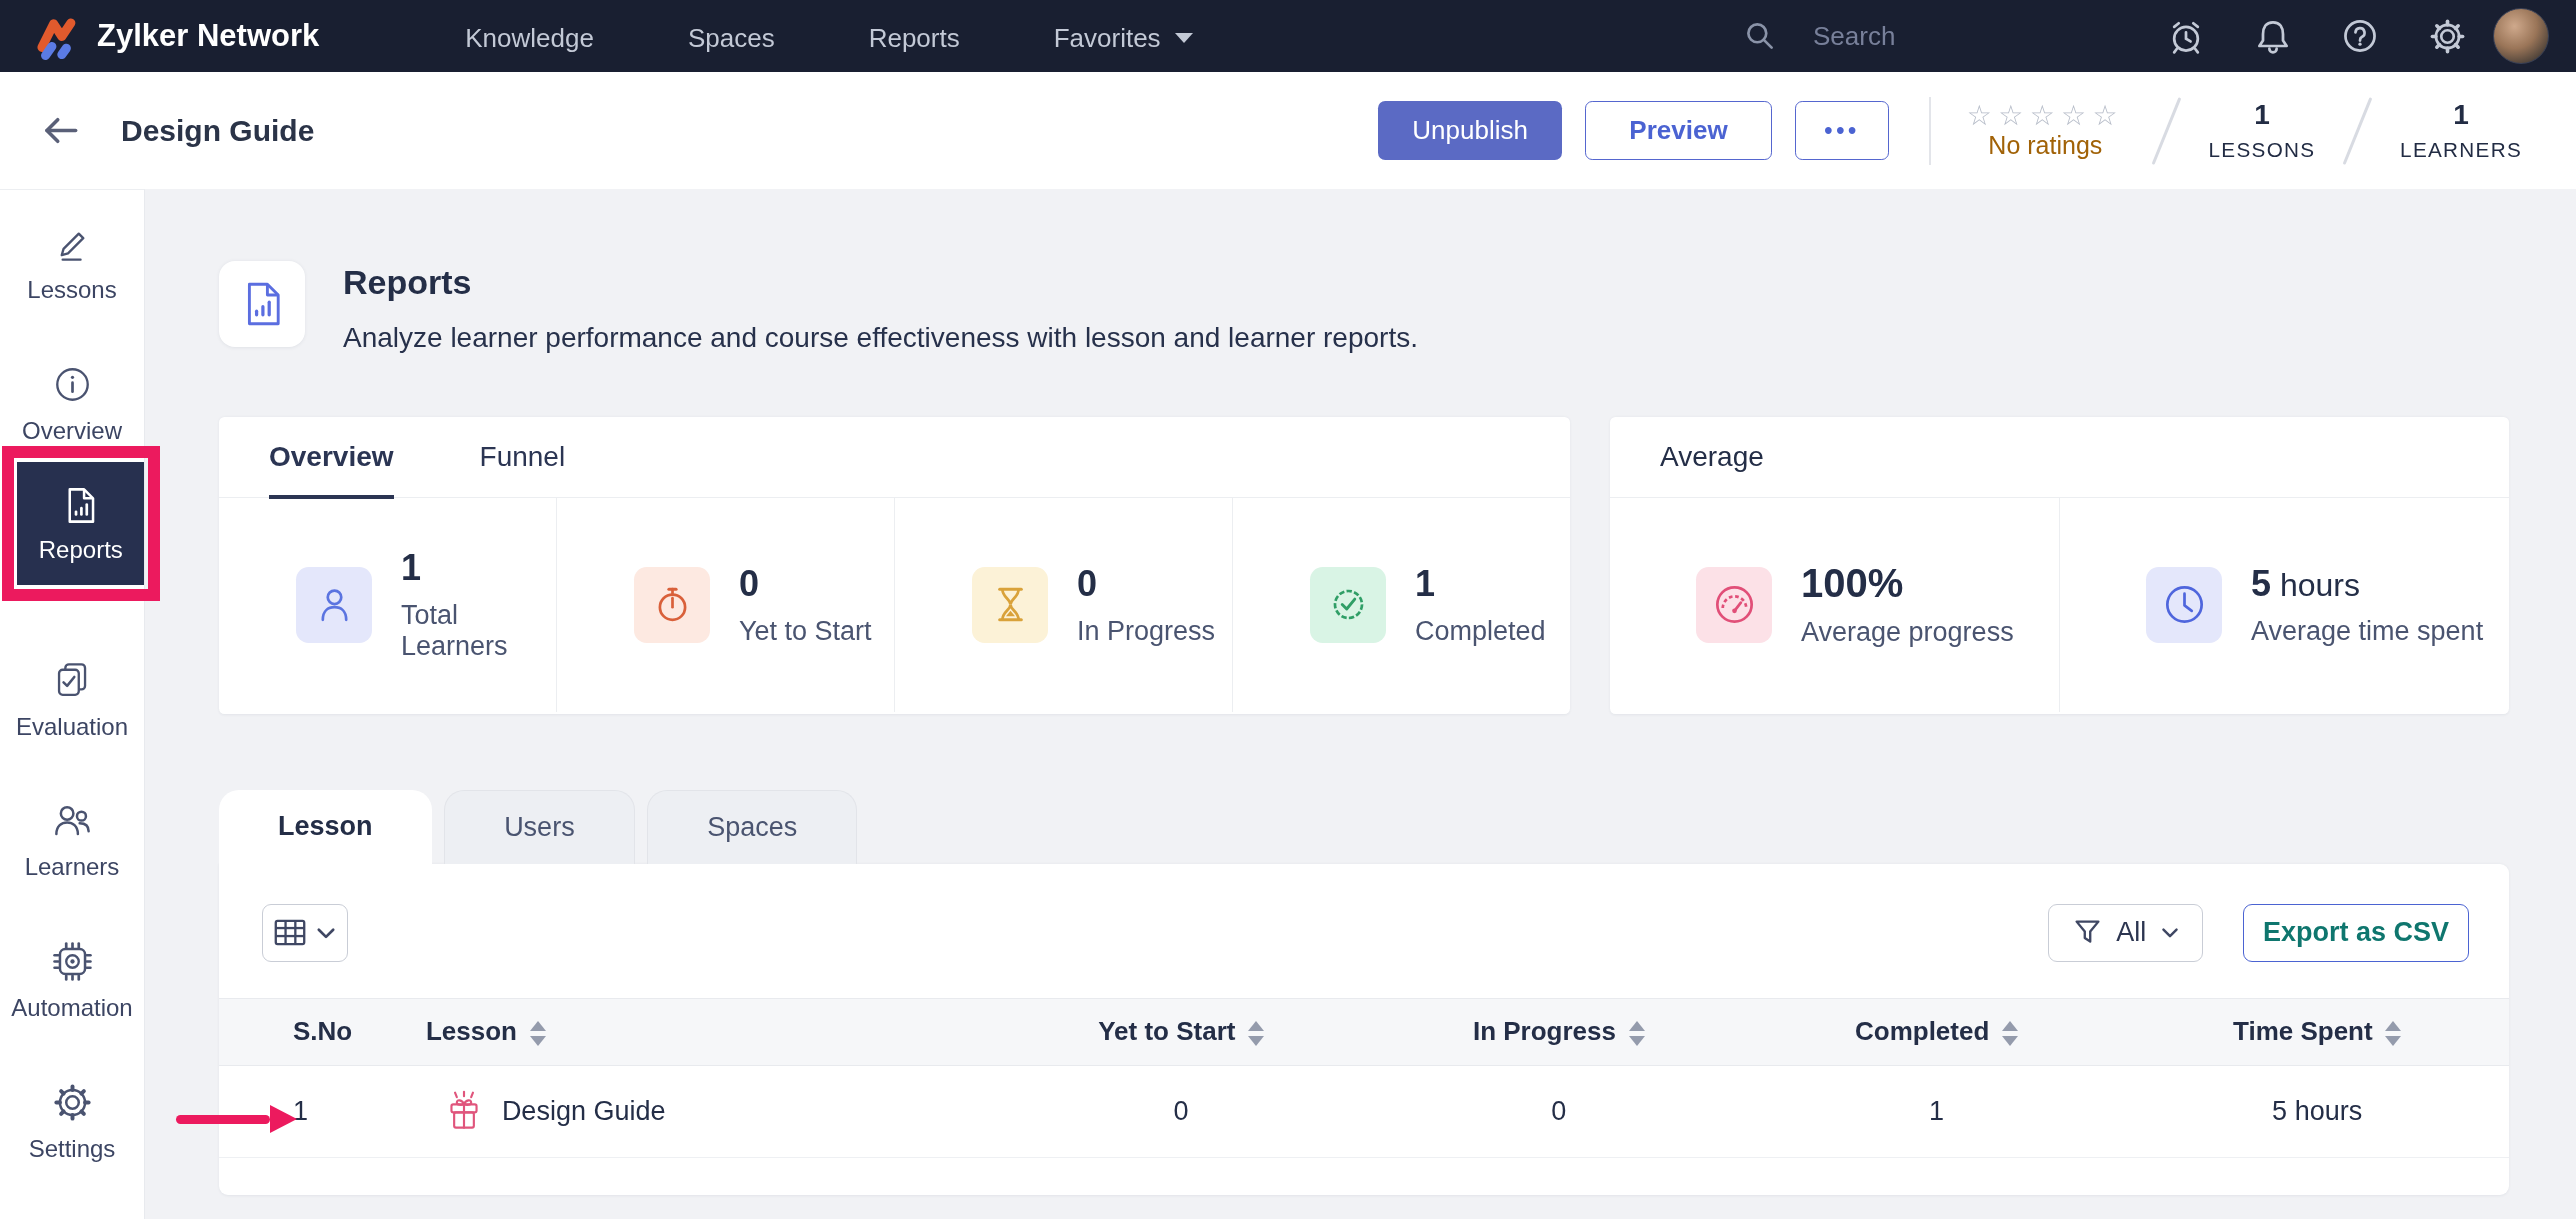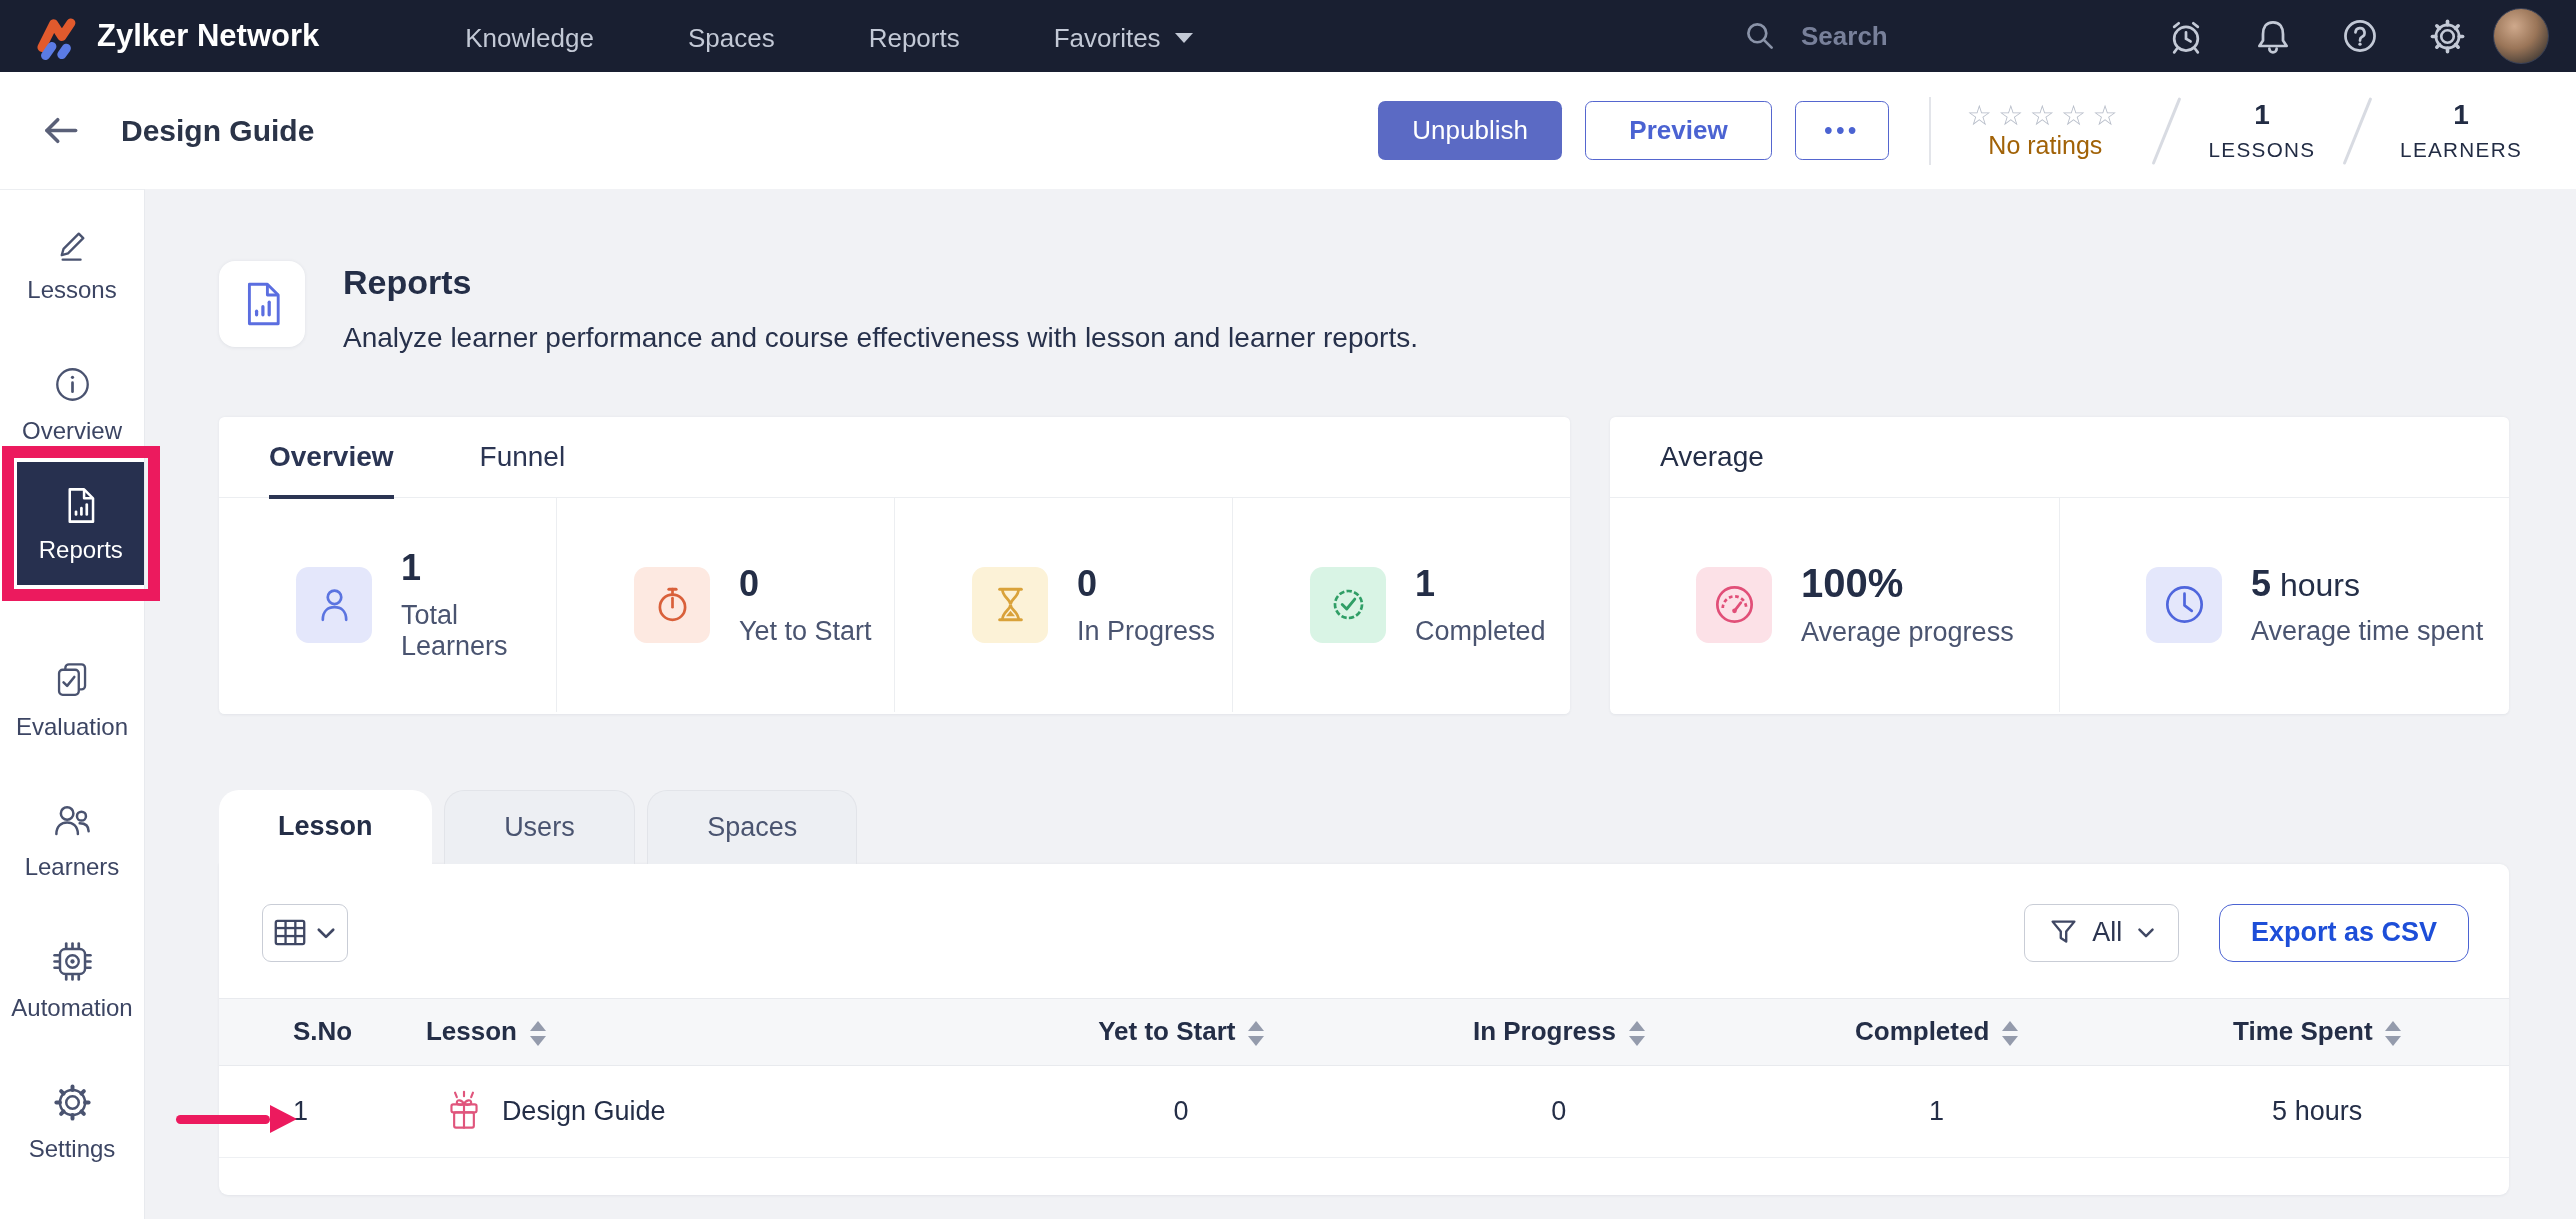--- a/index.html
+++ b/index.html
@@ -6,21 +6,21 @@
   html,body { width:2576px; height:1220px; font-family:"Liberation Sans", sans-serif; background:#f1f2f5; overflow:hidden; position:relative; }
 
   
   .topnav { height:72px; background:#191f31; display:flex; align-items:center; padding:0 27px 0 32px; }
   .brand { display:flex; align-items:center; gap:18px; color:#ffffff; font-size:31px; font-weight:bold; }
   .nav-items { display:flex; margin-left:99px; height:68px; }
   .nav-item { padding:0 47px; font-size:26px; color:#c3c9d6; height:72px; display:flex; align-items:center; position:relative; cursor:pointer; }
   .nav-item.active { color:#7b8ff0; }
   .nav-item.active::after { content:""; position:absolute; left:31px; right:31px; bottom:0; height:5.4px; background:#5a6fe8; border-radius:3.6px 3.6px 0 0; }
   .caret-down { width:0; height:0; border-left:9px solid transparent; border-right:9px solid transparent; border-top:10.8px solid #c3c9d6; margin-left:14.4px; }
-  .search-box { margin-left:auto; display:flex; align-items:center; gap:24px; width:423px; color:#78809a; font-size:26px;font-weight:bold; }
+  .search-box { margin-left:auto; display:flex; align-items:center; gap:36px; width:423px; color:#78809a; font-size:26px; }
   .top-icons { display:flex; align-items:center; gap:47px; margin-right:25px; }
   .avatar { width:56px; height:56px; border-radius:50%; background:radial-gradient(circle at 38% 32%, #cfa98c 0%, #9a7558 45%, #4a4038 80%, #2e2a28 100%); border:1.8px solid #3a4156; }
 
   
   .subheader { height:117px; background:#ffffff; display:flex; align-items:center; padding:0 54px 0 36px; }
   .doc-title { margin-left:38px; font-size:30px; font-weight:bold; color:#2b3448; }
   .actions { margin-left:auto; display:flex; align-items:center; gap:23.4px; }
   .btn { height:59px; border-radius:7.2px; font-size:26px; display:flex; align-items:center; justify-content:center; cursor:pointer; font-family:inherit; }
   .btn-primary { background:#5b6ac4; color:#ffffff; border:none; padding:0 34px; }
   .btn-outline { background:#ffffff; border:1.8px solid #5566cf; color:#4b63d2; padding:0 43px; font-weight:600; }
@@ -72,21 +72,21 @@
   .table-tabs { display:flex; align-items:flex-end; height:74px; }
   .ttab { height:74px; padding:0 59px; display:flex; align-items:center; font-size:27px; border-radius:20px 20px 0 0; margin-right:12.6px; cursor:pointer; }
   .ttab.active { background:#ffffff; color:#242e47; font-weight:600; }
   .ttab.inactive { background:#edeff3; border:1.8px solid #e2e4e9; border-bottom:none; color:#4a5470; }
 
   .table-card { background:#ffffff; border-radius:0 9px 9px 9px; box-shadow:0 0.9px 2.7px rgba(40,50,80,.07); padding-top:40px; min-height:331px; }
   .controls { display:flex; align-items:flex-end; padding:0 40px 36px 43px; }
   .col-btn { width:86px; height:58px; border:1.8px solid #c9cdd6; border-radius:9px; display:flex; align-items:center; justify-content:center; gap:10.8px; background:#fff; cursor:pointer; }
   .ctrl-spacer { flex:1; }
   .filter-btn { height:58px; border:1.8px solid #c9cdd6; border-radius:9px; display:flex; align-items:center; gap:14.4px; padding:0 23.4px; font-size:27px; color:#2c3550; background:#fff; margin-right:40px; cursor:pointer; }
-  .export-btn { height:58px; border:1.8px solid #4b63d2; border-radius:14px; color:#1d4ed8; font-size:27px; font-weight:600; padding:0 31px; background:#ffffff; cursor:pointer; font-family:inherit; }
+  .export-btn { height:58px; border:1.8px solid #4b63d2; border-radius:9px; color:#0f766e; font-size:27px; font-weight:600; padding:0 19px; background:#ffffff; cursor:pointer; font-family:inherit; }
 
   table.data { width:100%; border-collapse:collapse; }
   thead tr { background:#f6f7f9; border-top:1.8px solid #e8eaee; border-bottom:1.8px solid #e8eaee; height:67px; }
   th { font-size:26px; color:#242e47; font-weight:600; text-align:center; white-space:nowrap; }
   th.left, td.left { text-align:left; }
   th .sort { display:inline-flex; flex-direction:column; gap:4.5px; margin-left:12.6px; vertical-align:middle; }
   .tri-up { width:0; height:0; border-left:8px solid transparent; border-right:8px solid transparent; border-bottom:10px solid #949bac; }
   .tri-dn { width:0; height:0; border-left:8px solid transparent; border-right:8px solid transparent; border-top:10px solid #949bac; }
   tbody tr { height:92px; border-bottom:0.9px solid #eef0f3; }
   td { font-size:27px; color:#242e47; text-align:center; }

